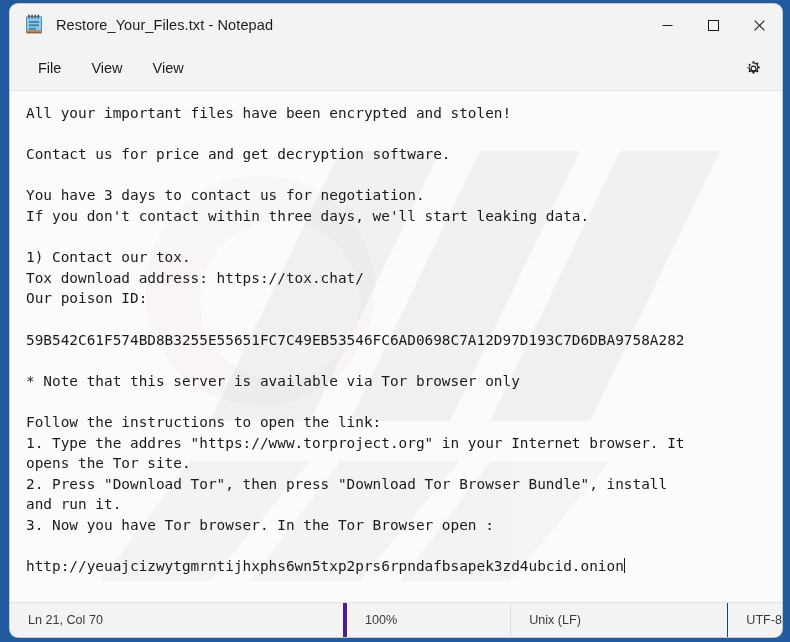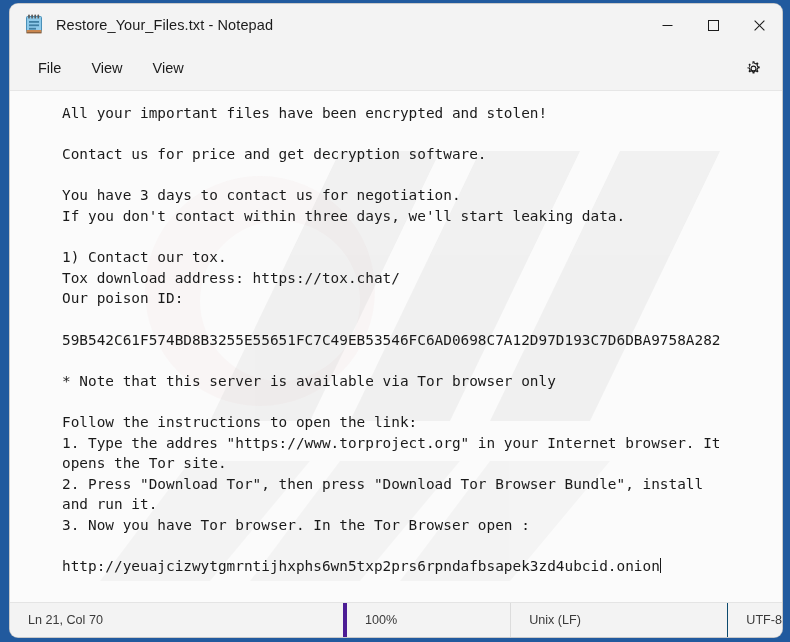--- a/index.html
+++ b/index.html
@@ -123,21 +123,20 @@
   }
   #editor-text {
     position: relative;
     padding: 12px 14px 0 16px;
     font-family: "DejaVu Sans Mono", "Liberation Mono", monospace;
     font-size: 14.4px;
     line-height: 20.6px;
     color: #1a1a1a;
     white-space: pre;
     letter-spacing: 0px;
-    margin-left: 36px;
   }
   .caret {
     display: inline-block;
     width: 1px;
     height: 15px;
     background: #1a1a1a;
     vertical-align: -2px;
   }
 
   

